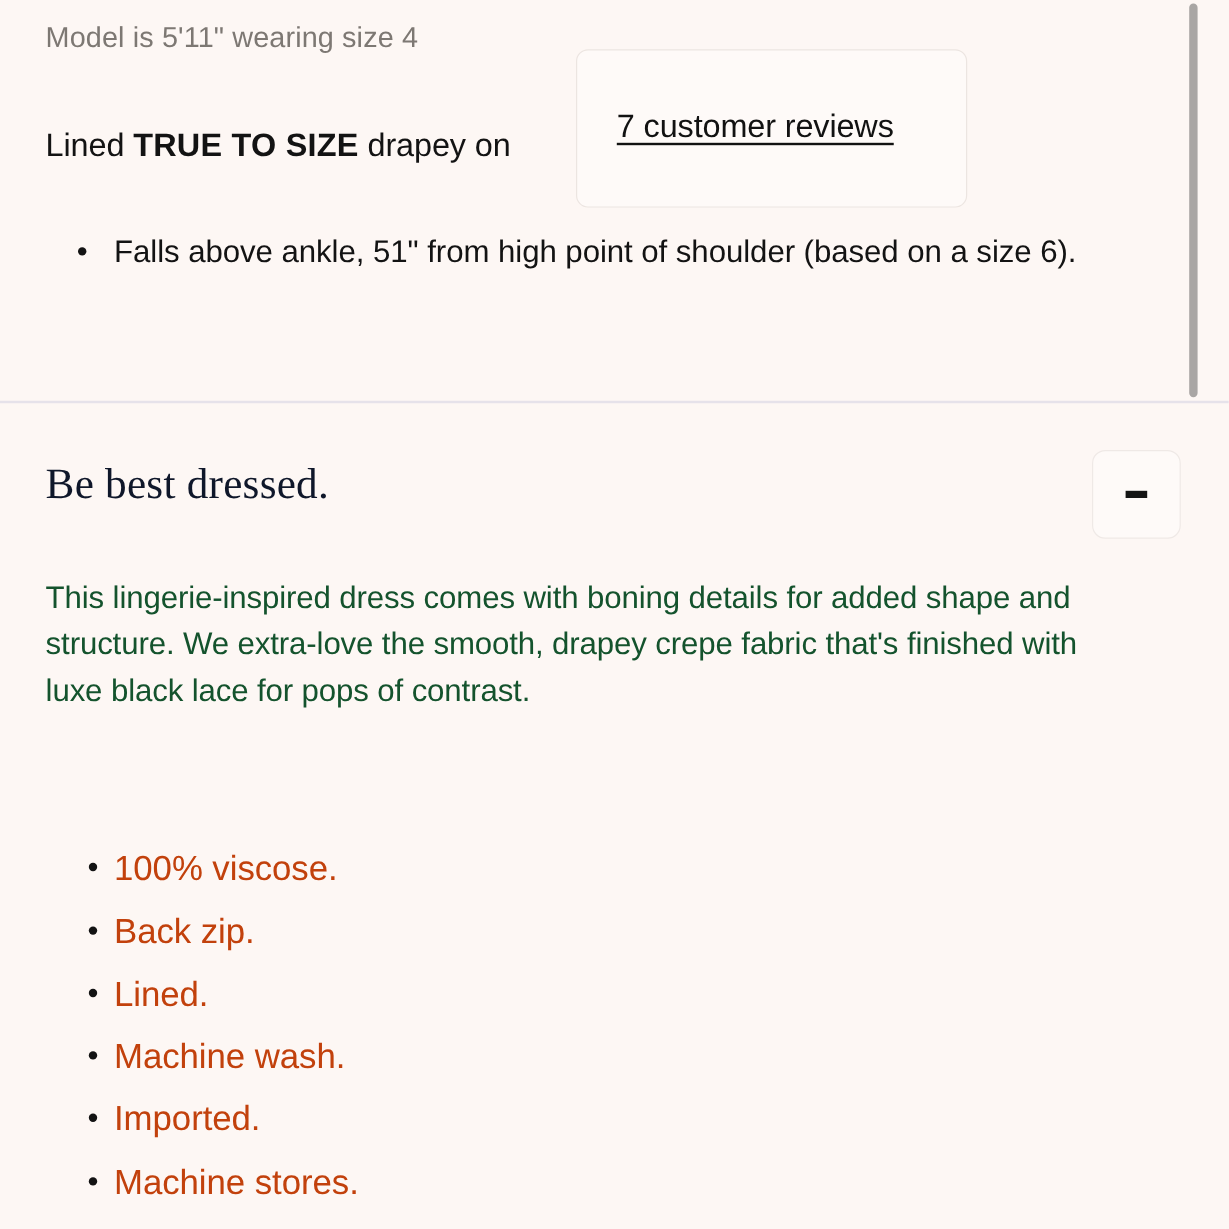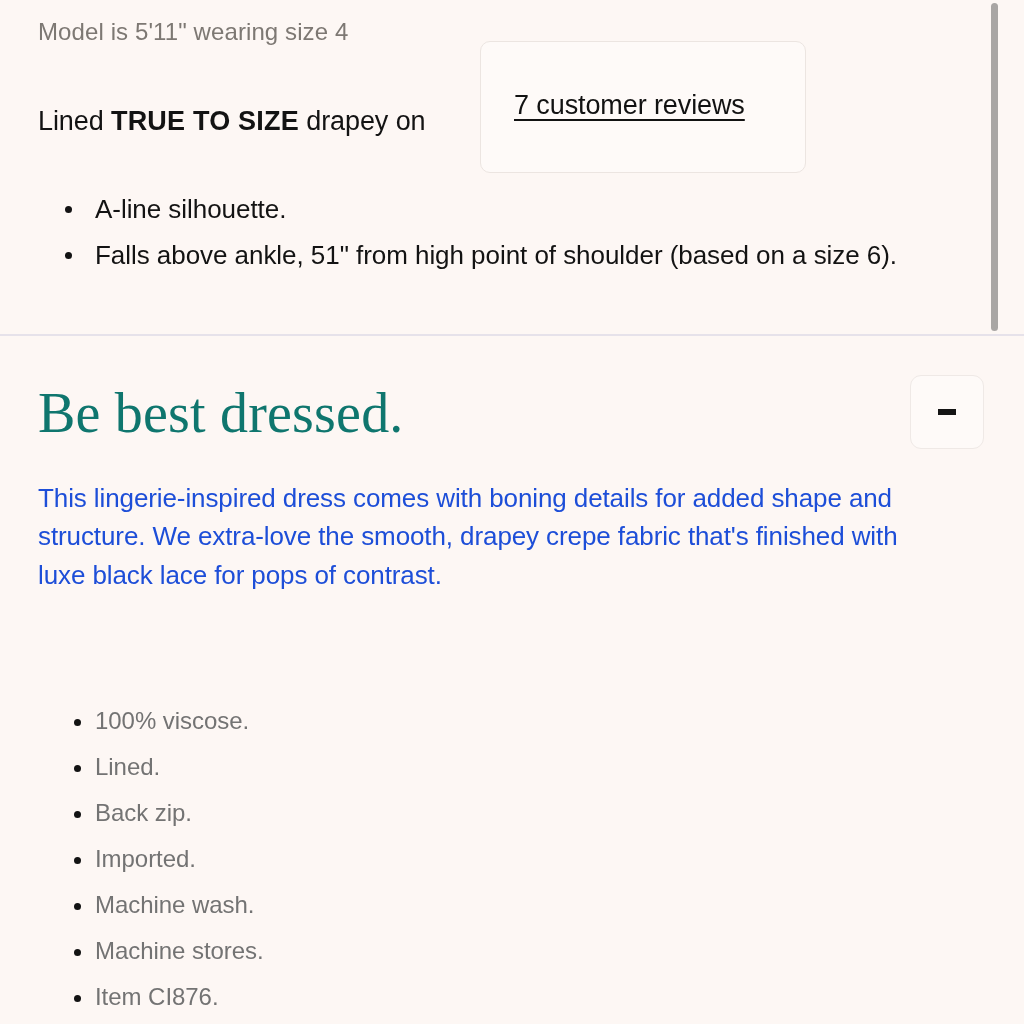--- a/index.html
+++ b/index.html
@@ -134,23 +134,23 @@
     position: relative;
     height: 110px;
   }
 
   .desc-heading {
     position: absolute;
     left: 0;
     top: 50px;
     margin: 0;
     font-family: "Liberation Serif", "DejaVu Serif", serif;
-    font-size: 56px;
+    font-size: 36px;
     font-weight: 400;
-    color: #0f766e;
+    color: #0f172a;
     letter-spacing: 0.2px;
     line-height: 1;
     white-space: nowrap;
   }
 
   .collapse-button {
     position: absolute;
     right: 2px;
     top: 40px;
     width: 74px;
@@ -169,36 +169,36 @@
     width: 18px;
     height: 6px;
     background: #141414;
   }
 
   .desc-paragraph {
     margin: 0;
     margin-top: 34px;
     font-size: 26px;
     line-height: 1.48;
-    color: #1d4ed8;
+    color: #14532d;
     letter-spacing: -0.1px;
     max-width: 900px;
   }
 
   .spec-bullets {
     margin: 0;
     padding: 0;
     list-style: none;
     margin-top: 112px;
   }
   .spec-bullets li {
     position: relative;
-    font-size: 24px;
+    font-size: 29px;
     line-height: 1.25;
-    color: #737373;
+    color: #c2410c;
     padding-left: 57px;
     margin-bottom: 16px;
     letter-spacing: -0.05px;
   }
   .spec-bullets li::before {
     content: "";
     position: absolute;
     left: 36px;
     top: 13px;
     width: 7px;
@@ -237,45 +237,44 @@
 
     <div class="fit-row">
       <span class="fit-statement"><span>Lined </span><span class="strong">TRUE TO SIZE</span><span> drapey on</span></span>
 
       <div class="reviews-box">
         <a class="reviews-link" href="#">7 customer reviews</a>
       </div>
     </div>
 
     <ul class="fit-bullets">
-      <li>A-line silhouette.</li>
       <li>Falls above ankle, 51" from high point of shoulder (based on a size 6).</li>
     </ul>
   </section>
 
   <div class="section-divider"></div>
 
   <section class="desc-section">
 
     <div class="desc-heading-row">
       <h2 class="desc-heading">Be best dressed.</h2>
 
       <button class="collapse-button">
         <span class="collapse-glyph"></span>
       </button>
     </div>
 
     <p class="desc-paragraph">This lingerie-inspired dress comes with boning details for added shape and structure. We extra-love the smooth, drapey crepe fabric that's finished with luxe black lace for pops of contrast.</p>
 
     <ul class="spec-bullets">
       <li>100% viscose.</li>
+      <li>Back zip.</li>
       <li>Lined.</li>
-      <li>Back zip.</li>
+      <li>Machine wash.</li>
       <li>Imported.</li>
-      <li>Machine wash.</li>
       <li>Machine stores.</li>
       <li>Item CI876.</li>
     </ul>
   </section>
 
   <div class="scrollbar-track">
     <div class="scrollbar-thumb"></div>
   </div>
 
 </div>

